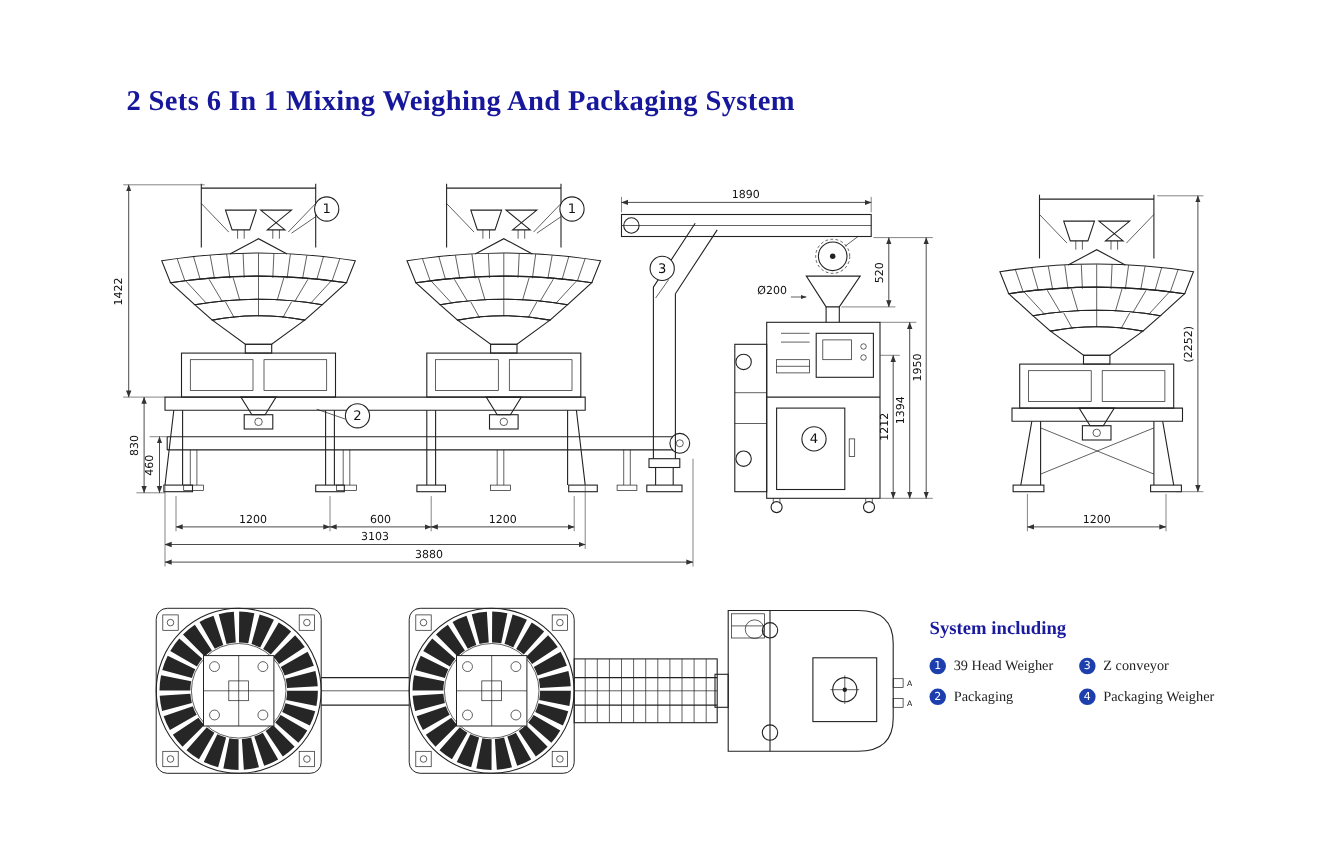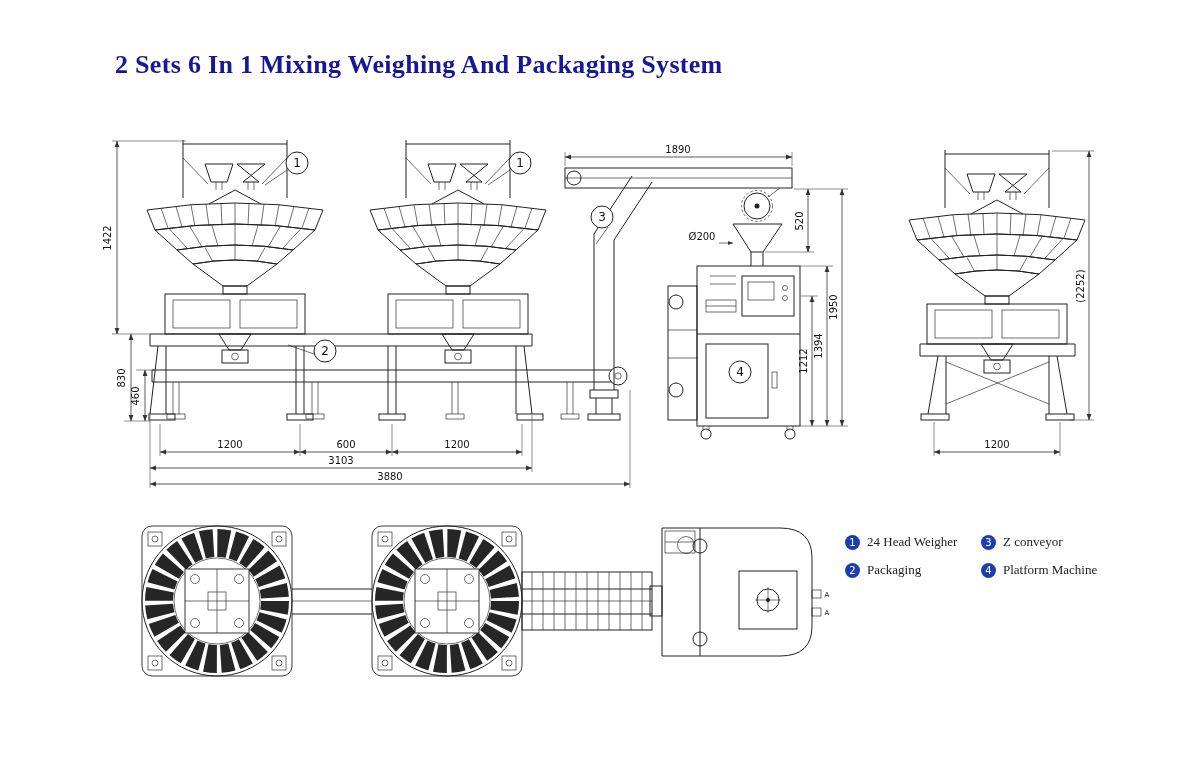--- a/index.html
+++ b/index.html
@@ -1,16 +1,16 @@
 <!DOCTYPE html>
 <html><head>
 <meta charset="utf-8">
 <style>
   html,body{margin:0;padding:0;background:#fff;}
-  .stage{position:relative;width:1200px;height:740px;background:#fff;overflow:hidden;font-family:"Liberation Sans",sans-serif;}
+  .stage{position:relative;width:1200px;height:740px;background:#fff;overflow:hidden;font-family:"Liberation Sans",sans-serif;margin-top:27px;}
   .title{position:absolute;left:115px;top:50px;font-family:"Liberation Serif",serif;font-weight:bold;font-size:26px;color:#17179b;letter-spacing:.3px;}
   svg{position:absolute;left:0;top:0;}
   .mk{fill:none;stroke:#222;stroke-width:1;}
   .mk2{fill:none;stroke:#222;stroke-width:.65;}
   .mkw{fill:#fff;stroke:#222;stroke-width:.9;}
   .ring1{fill:none;stroke:#262626;stroke-width:28;stroke-dasharray:11.2 3.98;}
   .ext{stroke:#444;stroke-width:.6;fill:none;}
   .dimline{stroke:#333;stroke-width:.8;fill:none;marker-start:url(#arr);marker-end:url(#arr);}
   .dim{font:10px "DejaVu Sans",sans-serif;fill:#111;text-anchor:middle;}
   .co-c{fill:#fff;stroke:#222;stroke-width:1;}
@@ -264,33 +264,34 @@
         <path class="mk2" d="M768,587 V613 M755,600 H781"></path>
         <rect class="mk2" x="812" y="590" width="9" height="8"></rect>
         <rect class="mk2" x="812" y="608" width="9" height="8"></rect>
         <text class="mark" x="827" y="597">A</text>
         <text class="mark" x="827" y="615">A</text>
       </g>
     </g>
   </svg>
 
   <div class="legend">
+    <h3>System including</h3>
     <div class="legend-grid">
       <div class="legend-item">
         <span class="legend-badge">1</span>
-        <span>24 Head Weigher</span>
+        <span>39 Head Weigher</span>
       </div>
       <div class="legend-item">
         <span class="legend-badge">3</span>
         <span>Z conveyor</span>
       </div>
       <div class="legend-item">
         <span class="legend-badge">2</span>
         <span>Packaging</span>
       </div>
       <div class="legend-item">
         <span class="legend-badge">4</span>
-        <span>Platform Machine</span>
+        <span>Packaging Weigher</span>
       </div>
     </div>
   </div>
 
 </div>
 
 </body></html>

